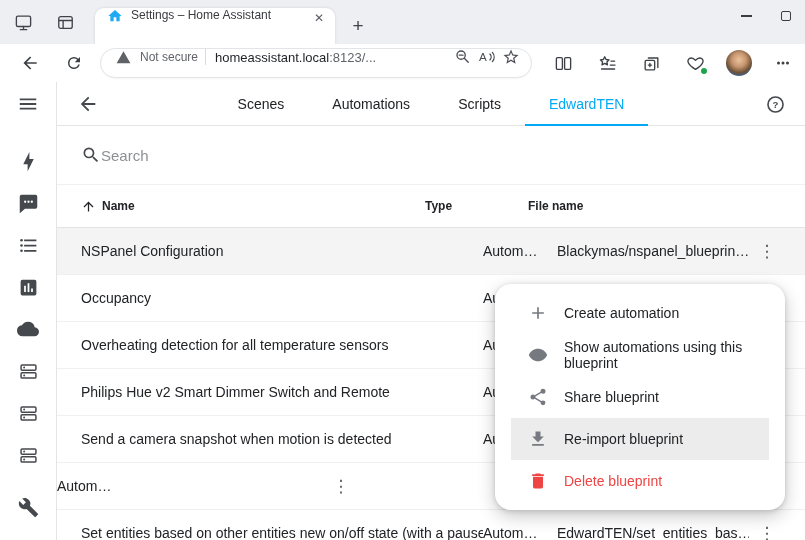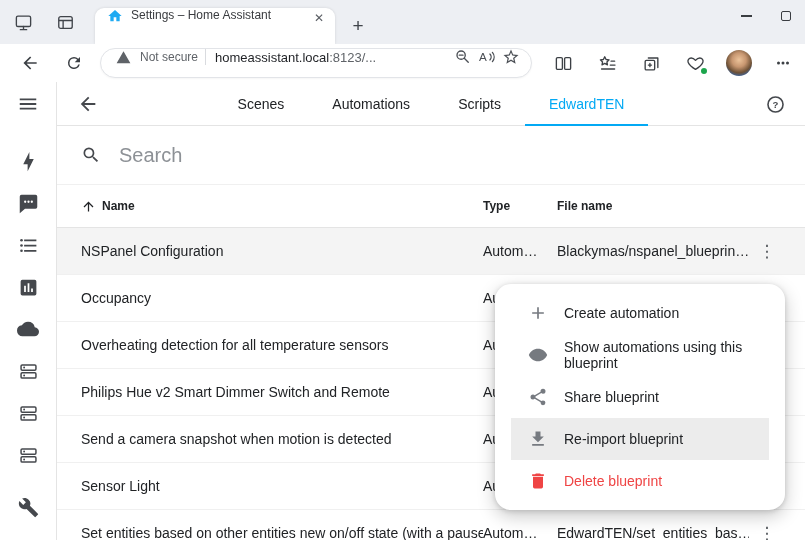--- a/index.html
+++ b/index.html
@@ -46,24 +46,24 @@
   .ha-header { position:absolute; left:57px; top:0; right:0; height:44px; border-bottom:1px solid #e4e4e4; background:#fff; }
   .ha-back { position:absolute; left:15px; top:6px; width:32px; height:32px; display:flex; align-items:center; justify-content:center; color:#45484d; z-index:2; }
   .ha-tabs { position:absolute; left:0; right:0; top:0; bottom:0; display:flex; justify-content:center; }
   .ha-tab { padding:0 24px; display:flex; align-items:center; font-size:14px; color:#212326; position:relative; }
   .ha-tab.active { color:#03a9f4; }
   .ha-tab.active::after { content:""; position:absolute; left:0; right:0; bottom:-1px; height:2px; background:#03a9f4; }
   .ha-help { position:absolute; right:14px; top:6px; width:32px; height:32px; display:flex; align-items:center; justify-content:center; color:#45484d; z-index:2; }
 
   .ha-main { position:absolute; left:57px; top:44px; right:0; bottom:0; overflow:hidden; background:#fff; }
   .ha-search { height:59px; display:flex; align-items:center; padding-left:24px; border-bottom:1px solid #f0f0f0; color:#45484d; }
-  .search-input { flex:1; border:none; outline:none; margin-left:18px; font-size:20px; font-family:inherit; color:#3b82f6; background:transparent; }
+  .search-input { flex:1; border:none; outline:none; font-size:15px; font-family:inherit; color:#3b82f6; background:transparent; }
   .search-input::placeholder { color:#8d9196; }
 
-  .thead { height:43px; display:flex; align-items:center; border-bottom:1px solid #e4e4e4; font-size:12px; font-weight:bold; color:#212326; }
+  .thead { height:43px; display:flex; align-items:center; border-bottom:1px solid #e4e4e4; font-size:12px; font-weight:bold; color:#212326;gap:29px; }
   .trow { height:47px; display:flex; align-items:center; border-bottom:1px solid #f0f0f0; font-size:14px; color:#212326; }
   .trow.selected { background:#f4f4f4; }
   .c-name { flex:1; min-width:0; padding-left:24px; display:flex; align-items:center; gap:6px; white-space:nowrap; overflow:hidden; }
   .c-type { width:74px; white-space:nowrap; overflow:hidden; flex:0 0 auto; }
   .c-file { width:192px; white-space:nowrap; overflow:hidden; flex:0 0 auto; }
   .c-menu { width:56px; flex:0 0 auto; display:flex; }
   .dots-btn { width:36px; height:36px; display:flex; align-items:center; justify-content:center; font-size:17px; color:#54585d; background:none; border:none; font-family:inherit; }
 
   
   .ctx-menu { position:absolute; left:495px; top:284px; width:290px; background:#fff; border-radius:16px; padding:8px 16px; box-shadow:0 6px 18px rgba(0,0,0,.22), 0 1px 5px rgba(0,0,0,.15); z-index:30; }
@@ -358,21 +358,20 @@
       </div>
       <div class="trow">
         <div class="c-name">Send a camera snapshot when motion is detected</div>
         <div class="c-type">Autom…</div>
         <div class="c-file"></div>
         <div class="c-menu">
             <button class="dots-btn">⋮</button>
           </div>
       </div>
       <div class="trow">
-        <div class="c-name">Sensor Light</div>
         <div class="c-type">Autom…</div>
         <div class="c-file"></div>
         <div class="c-menu">
             <button class="dots-btn">⋮</button>
           </div>
       </div>
       <div class="trow">
         <div class="c-name">Set entities based on other entities new on/off state (with a pause entity)</div>
         <div class="c-type">Autom…</div>
         <div class="c-file">EdwardTEN/set_entities_bas…</div>

